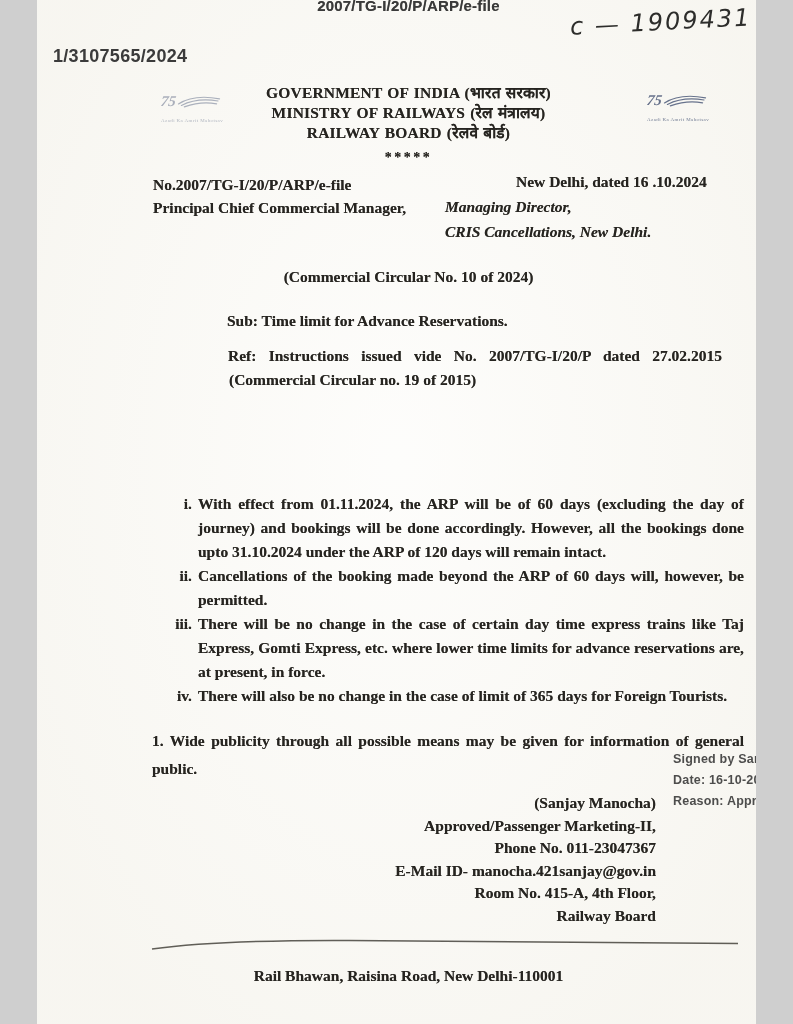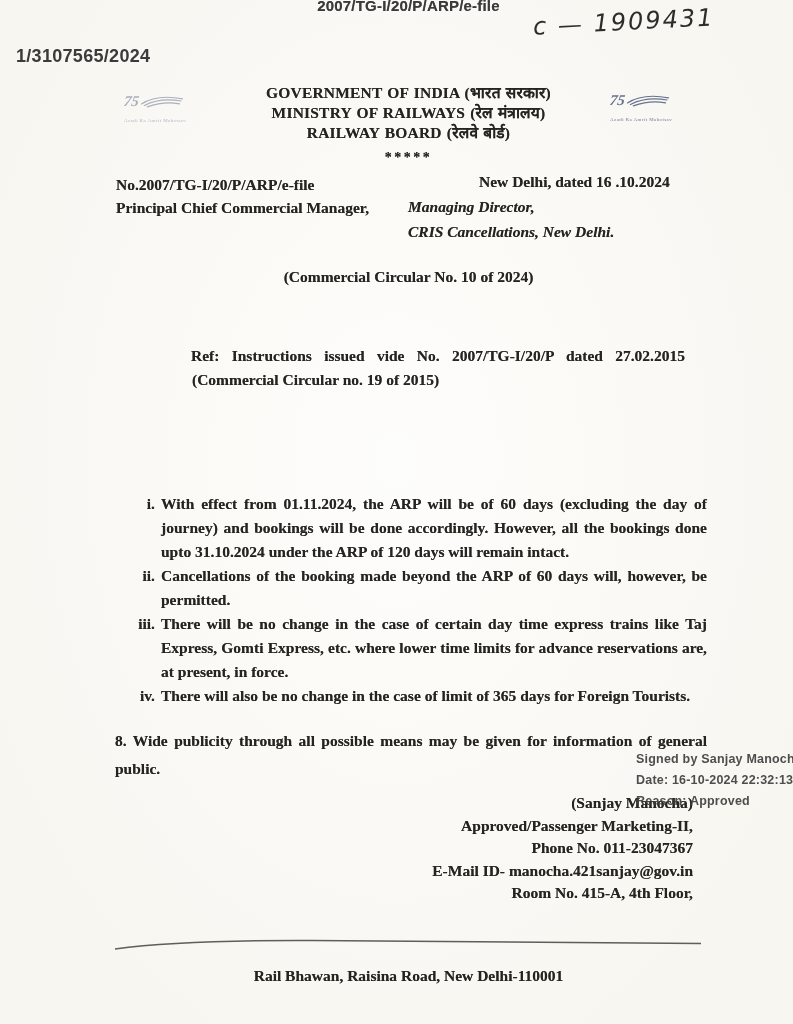--- a/index.html
+++ b/index.html
@@ -1,18 +1,18 @@
 <!DOCTYPE html>
 <html><head>
 <meta charset="utf-8">
 <style>
   html, body { margin: 0; padding: 0; background: #cfcfcf; }
   .page {
     position: relative;
-    width: 793px;
+    width: 719px;
     height: 1024px;
     margin: 0 auto;
     background: #fbfaf6;
     background-image: radial-gradient(ellipse at 50% 45%, rgba(255,255,255,.6) 0%, rgba(240,238,230,.35) 85%);
     overflow: hidden;
     font-family: "Liberation Serif", serif;
     color: #262420;
     font-size: 15.5px;
     line-height: 24px;
   }
@@ -123,20 +123,21 @@
     <div>Principal Chief Commercial Manager,</div>
   </div>
 
   <div class="abs b print" id="to-block">
     <div>Managing Director,</div>
     <div>CRIS Cancellations, New Delhi.</div>
   </div>
 
   <div class="abs center b print" id="circular-no">(Commercial Circular No. 10 of 2024)</div>
 
+  <div class="abs b print" id="subject-line">Sub: Time limit for Advance Reservations.</div>
 
   <div class="abs b print" id="reference-line1">Ref: Instructions issued vide No. 2007/TG-I/20/P dated 27.02.2015</div>
 
   <div class="abs b print" id="reference-line2">(Commercial Circular no. 19 of 2015)</div>
 
 
   <div class="abs print" id="item-list">
     <div class="item">
       <span class="marker">i.</span>
       <span>With effect from 01.11.2024, the ARP will be of 60 days (excluding the day of journey) and bookings will be done accordingly. However, all the bookings done upto 31.10.2024 under the ARP of 120 days will remain intact.</span>
@@ -148,34 +149,35 @@
     <div class="item">
       <span class="marker">iii.</span>
       <span>There will be no change in the case of certain day time express trains like Taj Express, Gomti Express, etc. where lower time limits for advance reservations are, at present, in force.</span>
     </div>
     <div class="item">
       <span class="marker">iv.</span>
       <span>There will also be no change in the case of limit of 365 days for Foreign Tourists.</span>
     </div>
   </div>
 
-  <div class="abs b print just" id="para2">8. Wide publicity through all possible means may be given for information of general public.</div>
+  <div class="abs b print just" id="para2">1. Wide publicity through all possible means may be given for information of general public.</div>
 
   <div class="abs sans" id="digital-signature">
     <div>Signed by Sanjay Manocha</div>
     <div>Date: 16-10-2024 22:32:13</div>
     <div>Reason: Approved</div>
   </div>
 
   <div class="abs b print" id="signatory-block">
     <div>(Sanjay Manocha)</div>
     <div>Approved/Passenger Marketing-II,</div>
     <div>Phone No. 011-23047367</div>
     <div>E-Mail ID- manocha.421sanjay@gov.in</div>
     <div>Room No. 415-A, 4th Floor,</div>
+    <div>Railway Board</div>
   </div>
 
   <svg id="divider" width="592" height="18" viewBox="0 0 592 18">
     <path d="M3 13 C40 8 90 4 200 4.5 C340 5 470 6.5 589 7.5"></path>
   </svg>
 
   <div class="abs center b print" id="footer-address">Rail Bhawan, Raisina Road, New Delhi-110001</div>
 
 </div>
 

